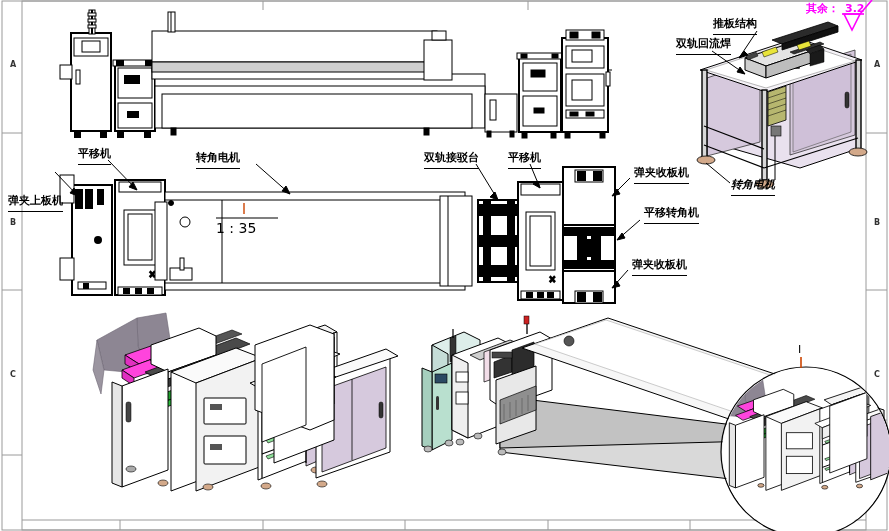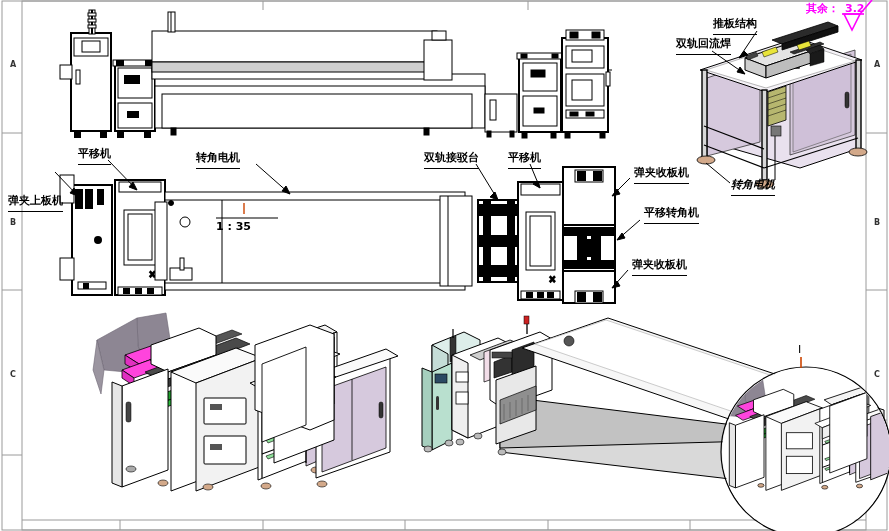--- a/index.html
+++ b/index.html
@@ -4,21 +4,21 @@
 <style>
   html,body{margin:0;padding:0;background:#fff;}
   body{width:889px;height:531px;overflow:hidden;
        font-family:"DejaVu Sans","Liberation Sans",sans-serif;}
   #sheet{position:relative;width:889px;height:531px;background:#ffffff;}
   svg{position:absolute;left:0;top:0;}
   .lbl{position:absolute;color:#000;font-size:11px;line-height:12px;white-space:nowrap;
        font-family:"DejaVu Sans","Liberation Sans",sans-serif;font-weight:700;}
   .lbl.ul{border-bottom:1px solid #000;padding-bottom:4px;}
   .zone{position:absolute;font-size:8px;color:#333;font-weight:700;}
-  .scaletxt{position:absolute;font-size:11px;color:#000;font-weight:700;}
+  .scaletxt{position:absolute;font-size:14px;color:#000;font-weight:400;}
   .magenta{position:absolute;color:#ff00ff;font-size:11px;font-weight:700;white-space:nowrap;text-align:right;}
 </style>
 </head>
 <body>
 
 <div id="sheet">
 
 <svg width="889" height="531" viewBox="0 0 889 531">
 
   <g stroke="#9a9a9a" fill="none" stroke-width="1">

